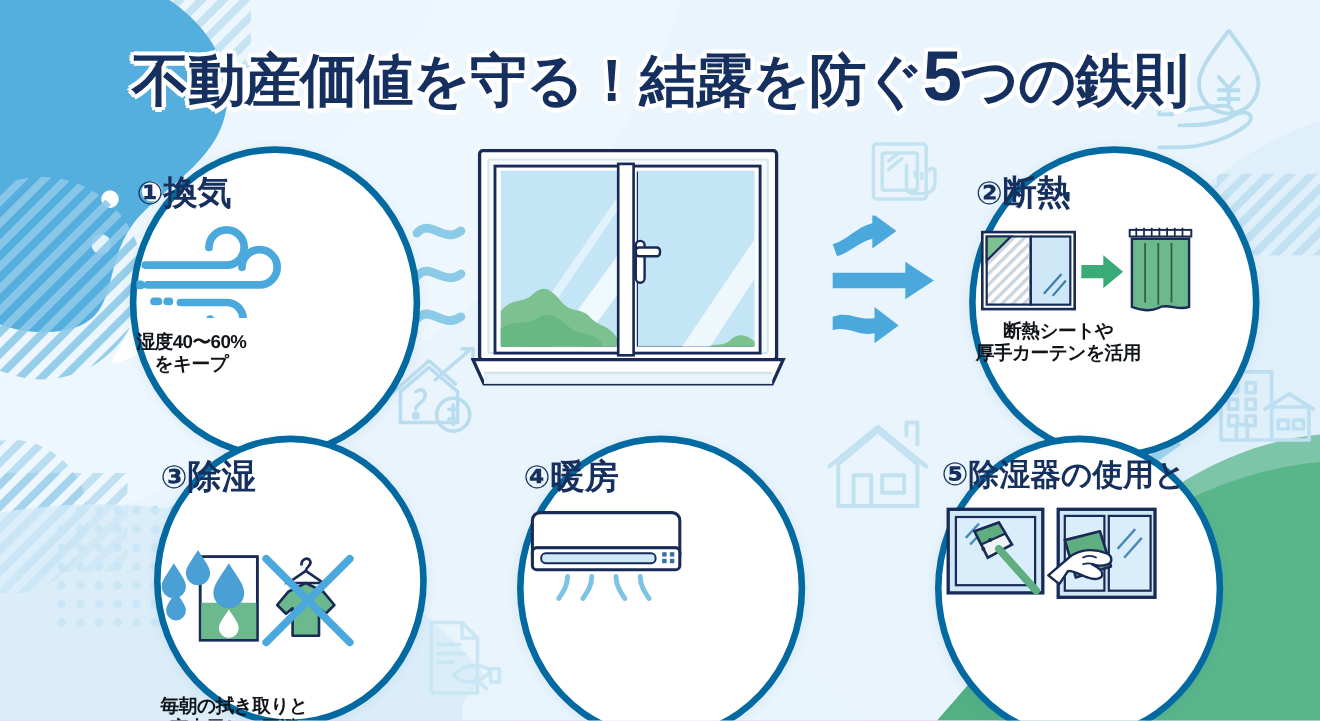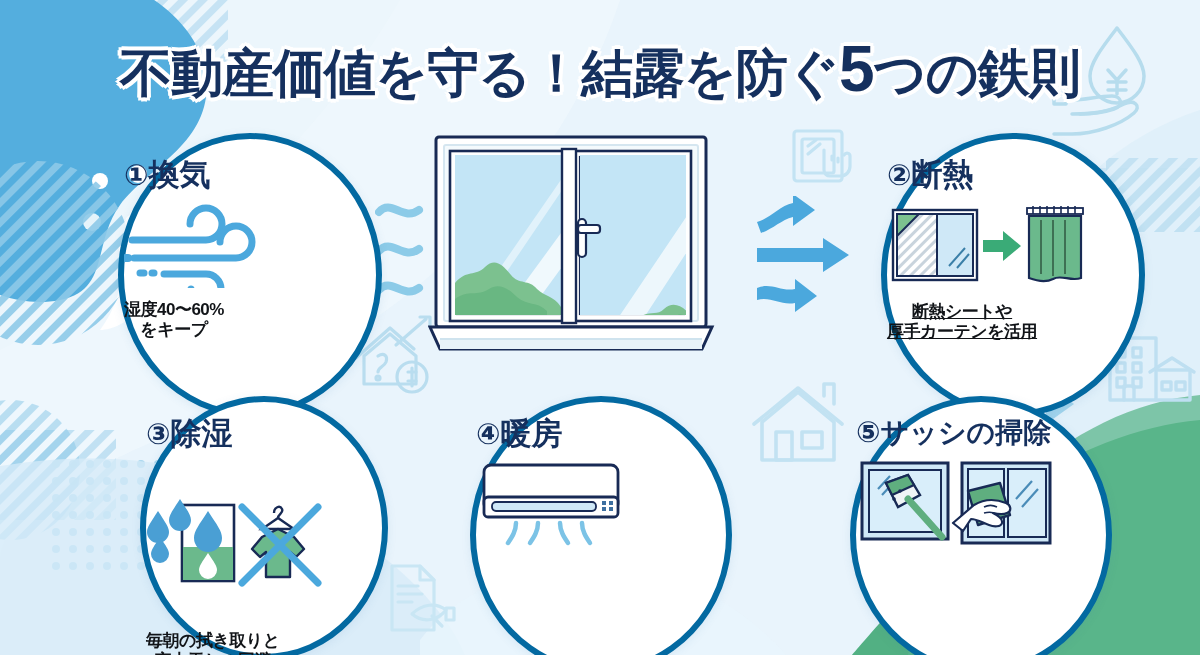--- a/index.html
+++ b/index.html
@@ -325,21 +325,21 @@
         <rect x="140" y="10" width="56" height="6" fill="#ffffff" stroke="#182a55" stroke-width="1.8"></rect>
         <g stroke="#182a55" stroke-width="1.6">
           <path d="M146 8 v8 M153 8 v8 M160 8 v8 M167 8 v8 M174 8 v8 M181 8 v8 M188 8 v8"></path>
         </g>
         <path d="M142 18 h52 v62 c-10 4 -20 -4 -28 1 c-8 4 -16 2 -24 -1 Z" fill="#6bb98c" stroke="#182a55" stroke-width="2.2"></path>
         <g stroke="#2a4e3a" stroke-width="1.6" fill="none" opacity="0.85">
           <path d="M154 22 v54 M166 22 v56 M178 22 v54"></path>
         </g>
       </svg>
     </div>
-    <div class="c-cap" style="margin-top:12px;text-decoration:underline;">断熱シートや
+    <div class="c-cap" style="">断熱シートや
 厚手カーテンを活用</div>
   </div>
 
   <div class="circle" id="circle3">
     <div class="c-head">
       <span class="num">③</span><span>除湿</span>
     </div>
     <div class="c-icon" style="margin-top:6px;">
       <svg width="190" height="96" viewBox="0 0 190 96">
 
@@ -389,21 +389,21 @@
           <path d="M62 64 c0 8 -4 14 -8 20"></path>
           <path d="M84 64 c0 8 4 14 8 20"></path>
           <path d="M106 64 c0 8 4 14 8 20"></path>
         </g>
       </svg>
     </div>
   </div>
 
   <div class="circle" id="circle5">
     <div class="c-head small">
-      <span class="num">⑤</span><span>サッシの掃除</span>
+      <span class="num">⑤</span><span>除湿器の使用と</span>
     </div>
     <div class="c-icon" style="margin-top:8px;">
       <svg width="200" height="96" viewBox="0 0 200 96">
 
         <rect x="6" y="8" width="86" height="76" fill="#cfe8f7" stroke="#182a55" stroke-width="3"></rect>
         <rect x="13" y="15" width="72" height="62" fill="#d9eefa" stroke="#182a55" stroke-width="2"></rect>
         <path d="M22 34 l12 -13 M26 40 l12 -13" stroke="#4a8cb8" stroke-width="2.2" fill="none"></path>
         <g>
           <path d="M30 28 l22 -8 l12 20 l-22 12 Z" fill="#f0f4f6" stroke="#182a55" stroke-width="2.4"></path>
           <path d="M52 44 l34 38" stroke="#5fae7f" stroke-width="7" stroke-linecap="round"></path>

